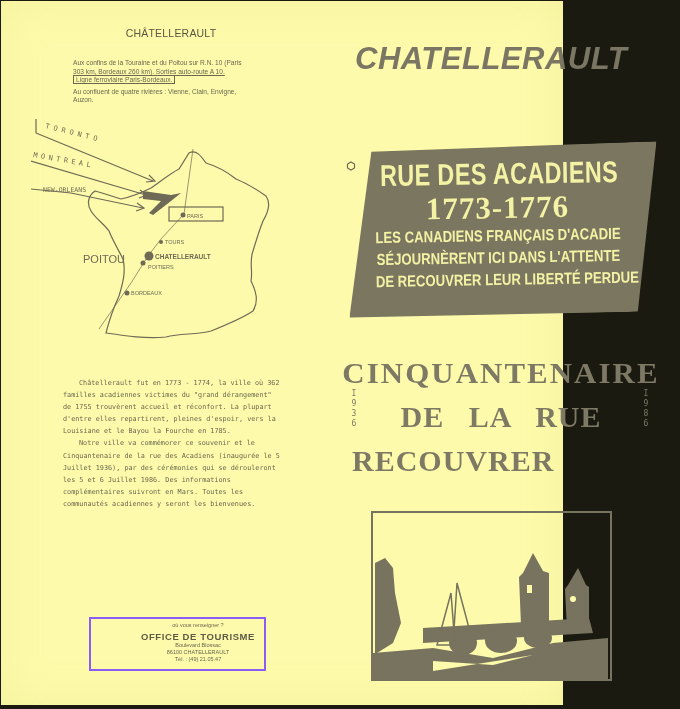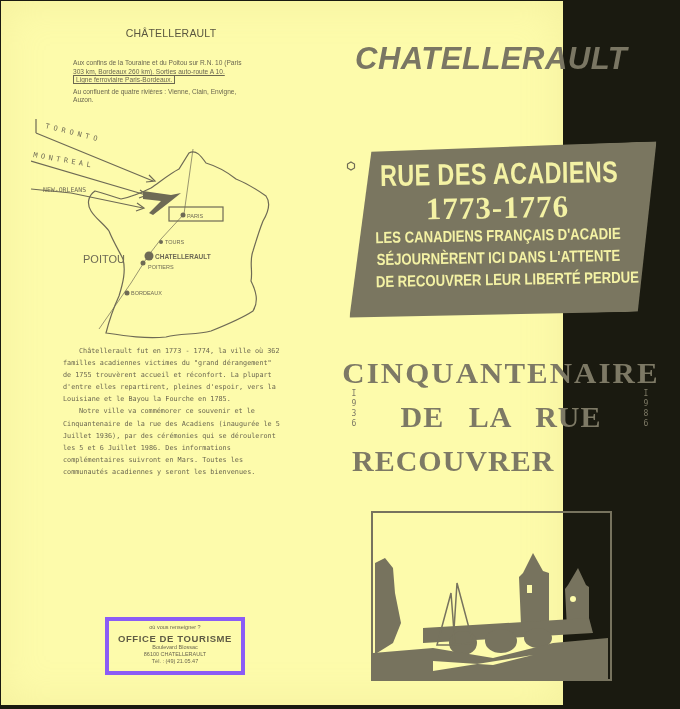--- a/index.html
+++ b/index.html
@@ -23,29 +23,29 @@
       font-size: 6.6px; line-height: 8.6px; color: #6b6750;
     }
     .intro p { margin: 0 0 3px 0; }
     .intro .boxed { border: 1px solid #6b6750; padding: 0 2px; }
     .intro .ul { text-decoration: underline; }
 
     .map { position: absolute; left: 30px; top: 110px; width: 260px; height: 230px; }
     .map svg { width: 100%; height: 100%; }
 
     .body-text {
-      position: absolute; left: 62px; top: 344px; width: 220px;
+      position: absolute; left: 62px; top: 376px; width: 220px;
       font-family: "DejaVu Sans Mono", monospace; font-size: 6.8px; line-height: 12.1px;
       color: #6b6750;
     }
     .body-text p { margin: 0; text-indent: 16px; }
 
     .office {
-      position: absolute; left: 104px; top: 616px; width: 132px; height: 50px;
-      border: 4px solid #8b5cf6; text-align: center; color: #6b6750;
+      position: absolute; left: 88px; top: 616px; width: 132px; height: 50px;
+      border: 2px solid #8b5cf6; text-align: center; color: #6b6750; padding-left: 41px;
     }
     .office .q { font-size: 5.5px; margin-top: 3px; }
     .office .name { font-size: 9.5px; font-weight: bold; letter-spacing: 0.6px; margin-top: 3px; color: #5f5b45; }
     .office .line { font-size: 5.5px; line-height: 7px; }
 
     
     .big-head {
       position: absolute; left: 350px; top: 38px; width: 300px;
       font-family: "Liberation Sans", sans-serif; font-weight: bold; font-style: italic;
       color: #7a7663; font-size: 31px; line-height: 40px; letter-spacing: 0.5px;

